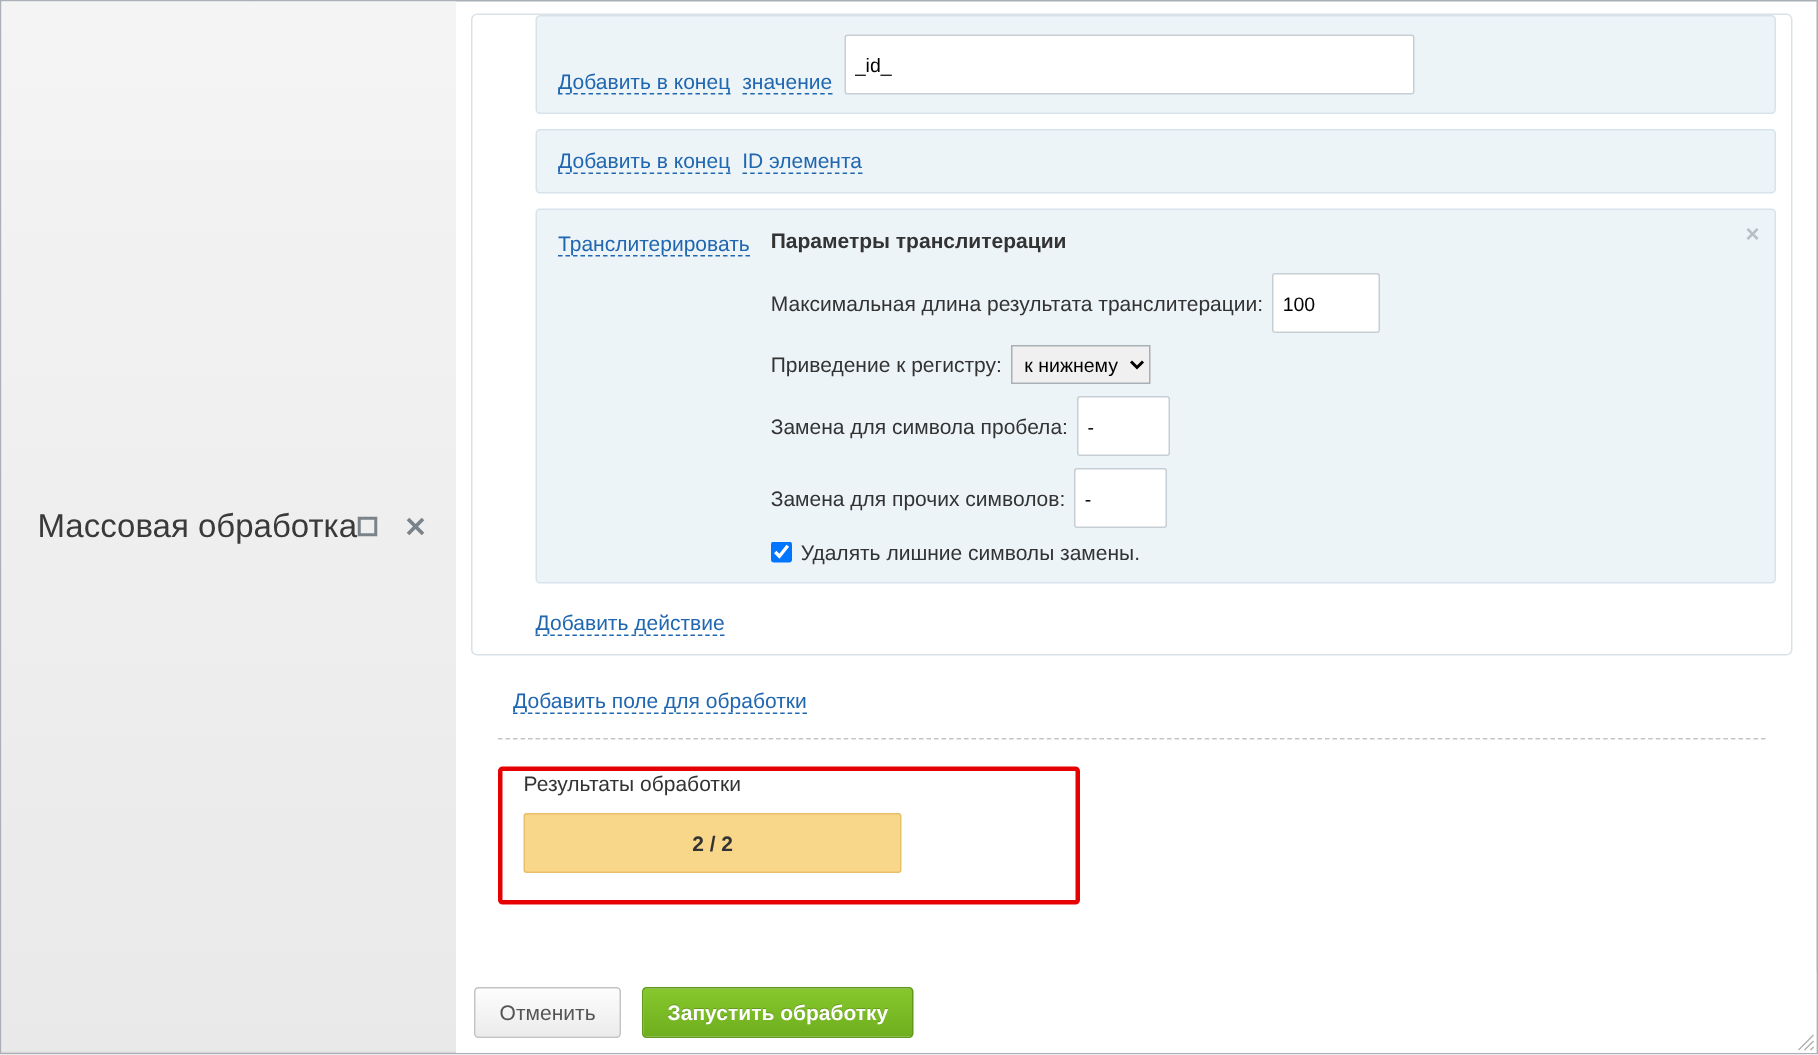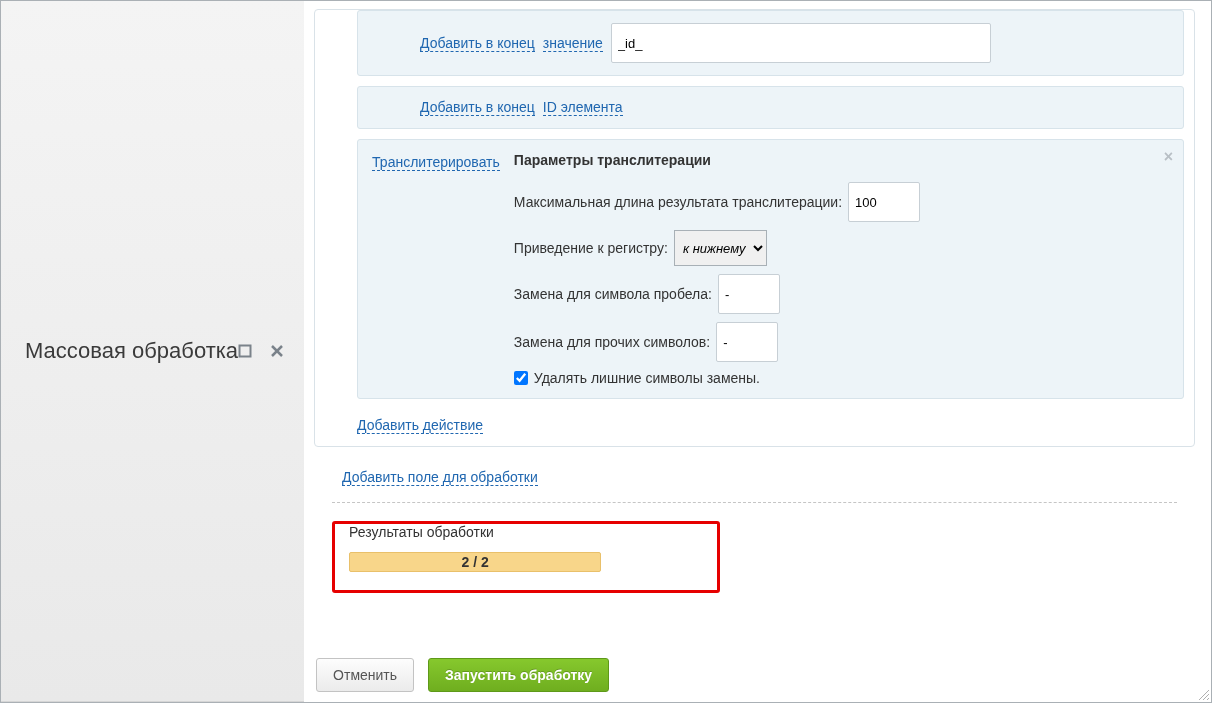--- a/index.html
+++ b/index.html
@@ -67,24 +67,23 @@
     .action-block {
       background: #edf4f8;
       border: 1px solid #d7e3ea;
       border-radius: 3px;
       padding: 12px 14px;
       margin-bottom: 10px;
       position: relative;
     }
     .action-row {
       display: flex;
-      align-items: center;
+      align-items: flex-end;
       gap: 8px;
       flex-wrap: wrap;
-      margin-left: 48px;
     }
     .link {
       color: #2067b0;
       border-bottom: 1px dashed #2067b0;
       text-decoration: none;
       cursor: pointer;
       font-size: 14px;
     }
     .text-input {
       border: 1px solid #c7cfd5;
@@ -93,23 +92,22 @@
       height: 40px;
       border-radius: 2px;
     }
     .text-input.w400 { width: 380px; }
     .text-input.w80 { width: 72px; }
     .text-input.w60 { width: 62px; }
     .select-input {
       border: 1px solid #a8b0b6;
       padding: 3px 4px;
       font-size: 13px;
-      height: 36px;
+      height: 26px;
       background: #f0f0f0;
-      font-style: italic;
     }
     .close-x {
       position: absolute;
       top: 8px;
       right: 10px;
       color: #b8bfc5;
       cursor: pointer;
       font-size: 16px;
       font-weight: bold;
     }
@@ -157,21 +155,21 @@
       width: 388px;
     }
     .results-label {
       font-size: 14px;
       margin-bottom: 12px;
     }
     .progress-bar {
       background: #f8d68a;
       border: 1px solid #e9c06a;
       border-radius: 2px;
-      height: 20px;
+      height: 40px;
       width: 252px;
       display: flex;
       align-items: center;
       justify-content: center;
       font-weight: bold;
       font-size: 14px;
       color: #333;
     }
     .dialog-footer {
       position: absolute;

